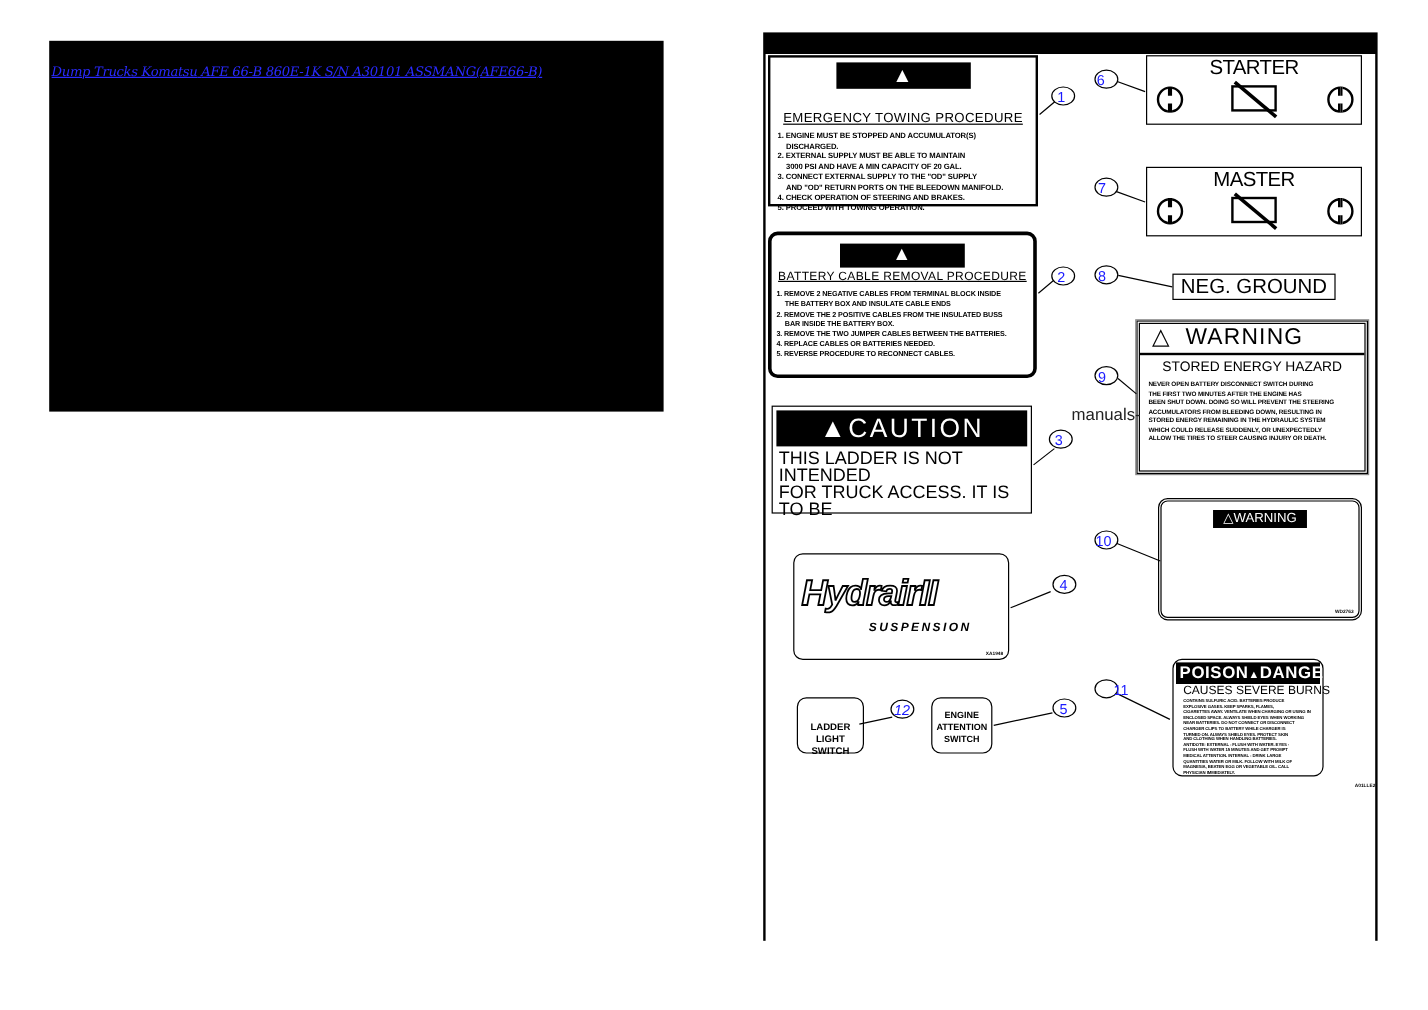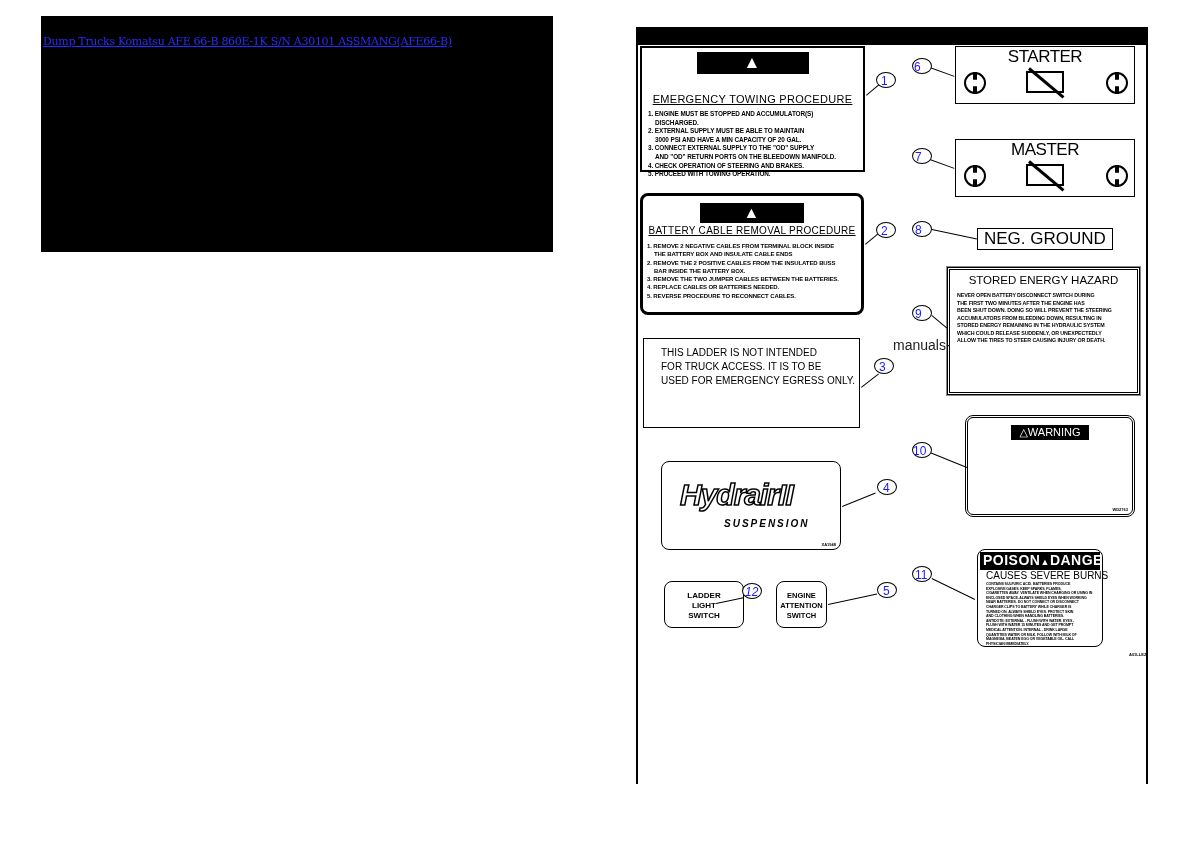--- a/index.html
+++ b/index.html
@@ -1,20 +1,20 @@
 <!DOCTYPE html>
 <html><head>
   <meta charset="utf-8">
   <style>
     html, body { margin: 0; padding: 0; background: #ffffff; }
     body { width: 1190px; height: 842px; position: relative; overflow: hidden;
       font-family: "Liberation Sans", sans-serif; color: #000; }
 
     
-    .left-panel { position: absolute; left: 41px; top: 16px; width: 512px; height: 236px; background: #000; }
+    .left-panel { position: absolute; left: 41px; top: 34px; width: 512px; height: 309px; background: #000; font-style: italic; }
     .doc-link { position: absolute; left: 2px; top: 19px; font-family: "DejaVu Serif", serif;
       font-size: 11px; color: #2a2aff; text-decoration: underline; white-space: nowrap; letter-spacing: -0.3px; }
     .doc-link span { color: #2a2aff; }
 
     
     .doc { position: absolute; left: 636px; top: 27px; width: 512px; height: 757px; }
     .doc-topbar { position: absolute; left: 0; top: 0; width: 512px; height: 18px; background: #000; }
     .doc-line-l { position: absolute; left: 0; top: 18px; width: 2px; height: 739px; background: #000; }
     .doc-line-r { position: absolute; right: 0; top: 18px; width: 2px; height: 739px; background: #000; }
 
@@ -98,42 +98,44 @@
     <div>4. REPLACE CABLES OR BATTERIES NEEDED.</div>
     <div>5. REVERSE PROCEDURE TO RECONNECT CABLES.</div>
   </div>
 </div>
 <div class="leader" style="left:865px; top:244px; width:20px; transform:rotate(-40deg);"></div>
 <div class="callout" style="left:876px; top:222px;">
     <span style="left:4px;">2</span>
   </div>
 
 <div class="label thin" style="left:643px; top:338px; width:217px; height:90px; padding:3px;">
-  <div style="font-size:10px; line-height:14px; padding-left:2px; margin-top:4px;margin-left:12px;">
+  <div style="background:#000; color:#fff; text-align:center; font-size:22px; height:30px; line-height:30px; letter-spacing:2px;">
+    <span>▲</span><span>CAUTION</span>
+  </div>
+  <div style="font-size:15px; line-height:14px; padding-left:2px; margin-top:4px;">
     <div>THIS LADDER IS NOT  INTENDED</div>
     <div>FOR TRUCK ACCESS.   IT IS TO BE</div>
-    <div>USED FOR EMERGENCY EGRESS ONLY.</div>
   </div>
 </div>
 <div class="leader" style="left:861px; top:387px; width:22px; transform:rotate(-38deg);"></div>
 <div class="callout" style="left:874px; top:358px;">
     <span style="left:4px;">3</span>
   </div>
 
 <div class="label rounded thin" style="left:661px; top:461px; width:180px; height:89px;">
-  <div style="position:absolute; left:18px; top:16px; font-size:30px; font-weight:bold; font-style:italic; color:#fff; -webkit-text-stroke:1.5px #000; letter-spacing:-1px;">HydrairII</div>
+  <div style="position:absolute; left:6px; top:16px; font-size:30px; font-weight:bold; font-style:italic; color:#fff; -webkit-text-stroke:1.5px #000; letter-spacing:-1px;">HydrairII</div>
   <div style="position:absolute; left:62px; top:56px; font-size:10px; font-weight:bold; font-style:italic; letter-spacing:2px;">SUSPENSION</div>
   <div class="partno">XA1948</div>
 </div>
 <div class="leader" style="left:842px; top:506px; width:36px; transform:rotate(-22deg);"></div>
 <div class="callout" style="left:877px; top:479px;">
     <span style="left:5px;">4</span>
   </div>
 
-<div class="label rounded thin" style="left:664px; top:581px; width:80px; height:47px; text-align:center; padding-top:9px;">
+<div class="label rounded thin" style="left:664px; top:581px; width:56px; height:47px; text-align:center; padding-top:19px;">
   <div style="font-size:8px; font-weight:bold; line-height:10px;">
     <div>LADDER</div>
     <div>LIGHT</div>
     <div>SWITCH</div>
   </div>
 </div>
 <div class="leader" style="left:716px; top:603px; width:28px; transform:rotate(-12deg);"></div>
 <div class="callout" style="left:742px; top:583px;">
     <span style="left:2px;font-style:italic;">12</span>
   </div>
@@ -176,20 +178,24 @@
 
 <div class="label thin" style="left:977px; top:228px; width:136px; height:22px; font-size:17px; line-height:20px; padding-left:6px;">
   <span>NEG. GROUND</span>
 </div>
 <div class="leader" style="left:932px; top:229px; width:46px; transform:rotate(12deg);"></div>
 <div class="callout" style="left:912px; top:221px;">
     <span style="left:2px;">8</span>
   </div>
 
 <div class="label" style="left:947px; top:267px; width:193px; height:128px; border-width:3px; border-style:double; outline:1px solid #888;">
+  <div style="font-size:19px; line-height:24px; border-bottom:2px solid #000; padding-left:10px; letter-spacing:1px;">
+    <span>△</span>
+    <span style="margin-left:6px;">WARNING</span>
+  </div>
   <div style="text-align:center; font-size:11.5px; margin-top:4px;">STORED ENERGY HAZARD</div>
   <div class="lines" style="font-size:5.3px; line-height:7.5px; padding-left:7px; margin-top:6px;">
     <div>NEVER OPEN BATTERY DISCONNECT SWITCH DURING</div>
     <div>THE FIRST TWO MINUTES AFTER THE ENGINE HAS</div>
     <div>BEEN SHUT DOWN. DOING SO WILL PREVENT THE STEERING</div>
     <div>ACCUMULATORS FROM BLEEDING DOWN, RESULTING IN</div>
     <div>STORED ENERGY REMAINING IN THE HYDRAULIC SYSTEM</div>
     <div>WHICH COULD RELEASE SUDDENLY, OR UNEXPECTEDLY</div>
     <div>ALLOW THE TIRES TO STEER CAUSING INJURY OR DEATH.</div>
   </div>
@@ -227,17 +233,17 @@
     <div>ANTIDOTE: EXTERNAL - FLUSH WITH WATER. EYES -</div>
     <div>FLUSH WITH WATER 15 MINUTES AND GET PROMPT</div>
     <div>MEDICAL ATTENTION. INTERNAL - DRINK LARGE</div>
     <div>QUANTITIES WATER OR MILK. FOLLOW WITH MILK OF</div>
     <div>MAGNESIA, BEATEN EGG OR VEGETABLE OIL. CALL</div>
     <div>PHYSICIAN IMMEDIATELY.</div>
   </div>
 </div>
 <div class="leader" style="left:932px; top:578px; width:48px; transform:rotate(26deg);"></div>
 <div class="callout" style="left:912px; top:566px;">
-    <span style="left:2px;">11</span>
+    <span style="left:15px;">11</span>
   </div>
 
 <div class="watermark">manuals-</div>
 <div class="footer-code">A01LLE2</div>
 
 </body></html>

